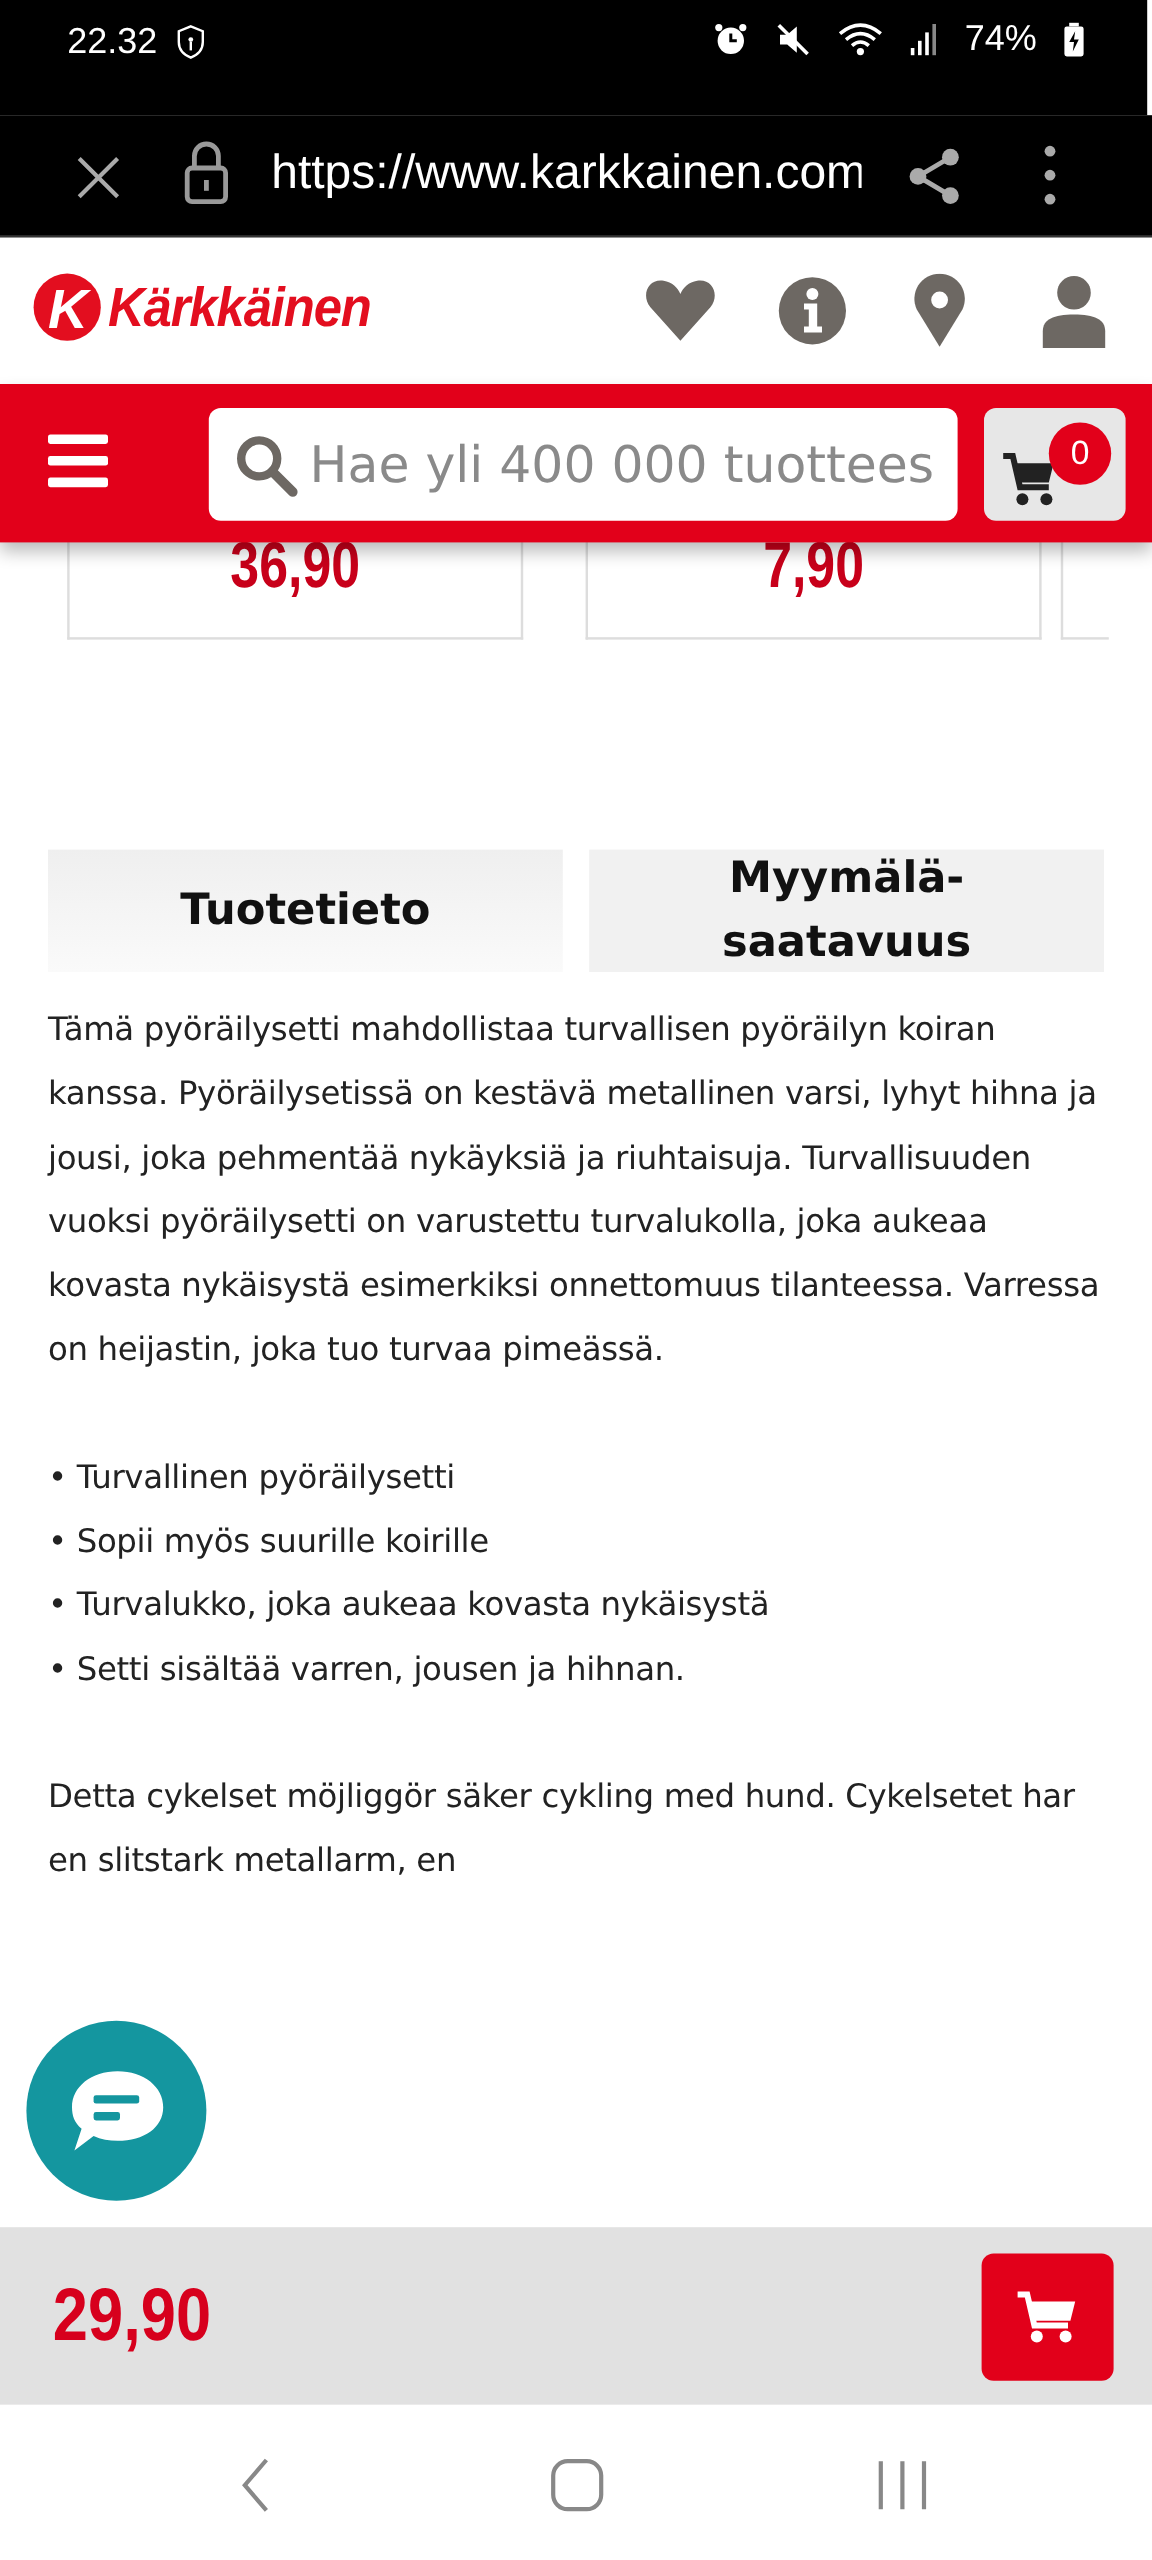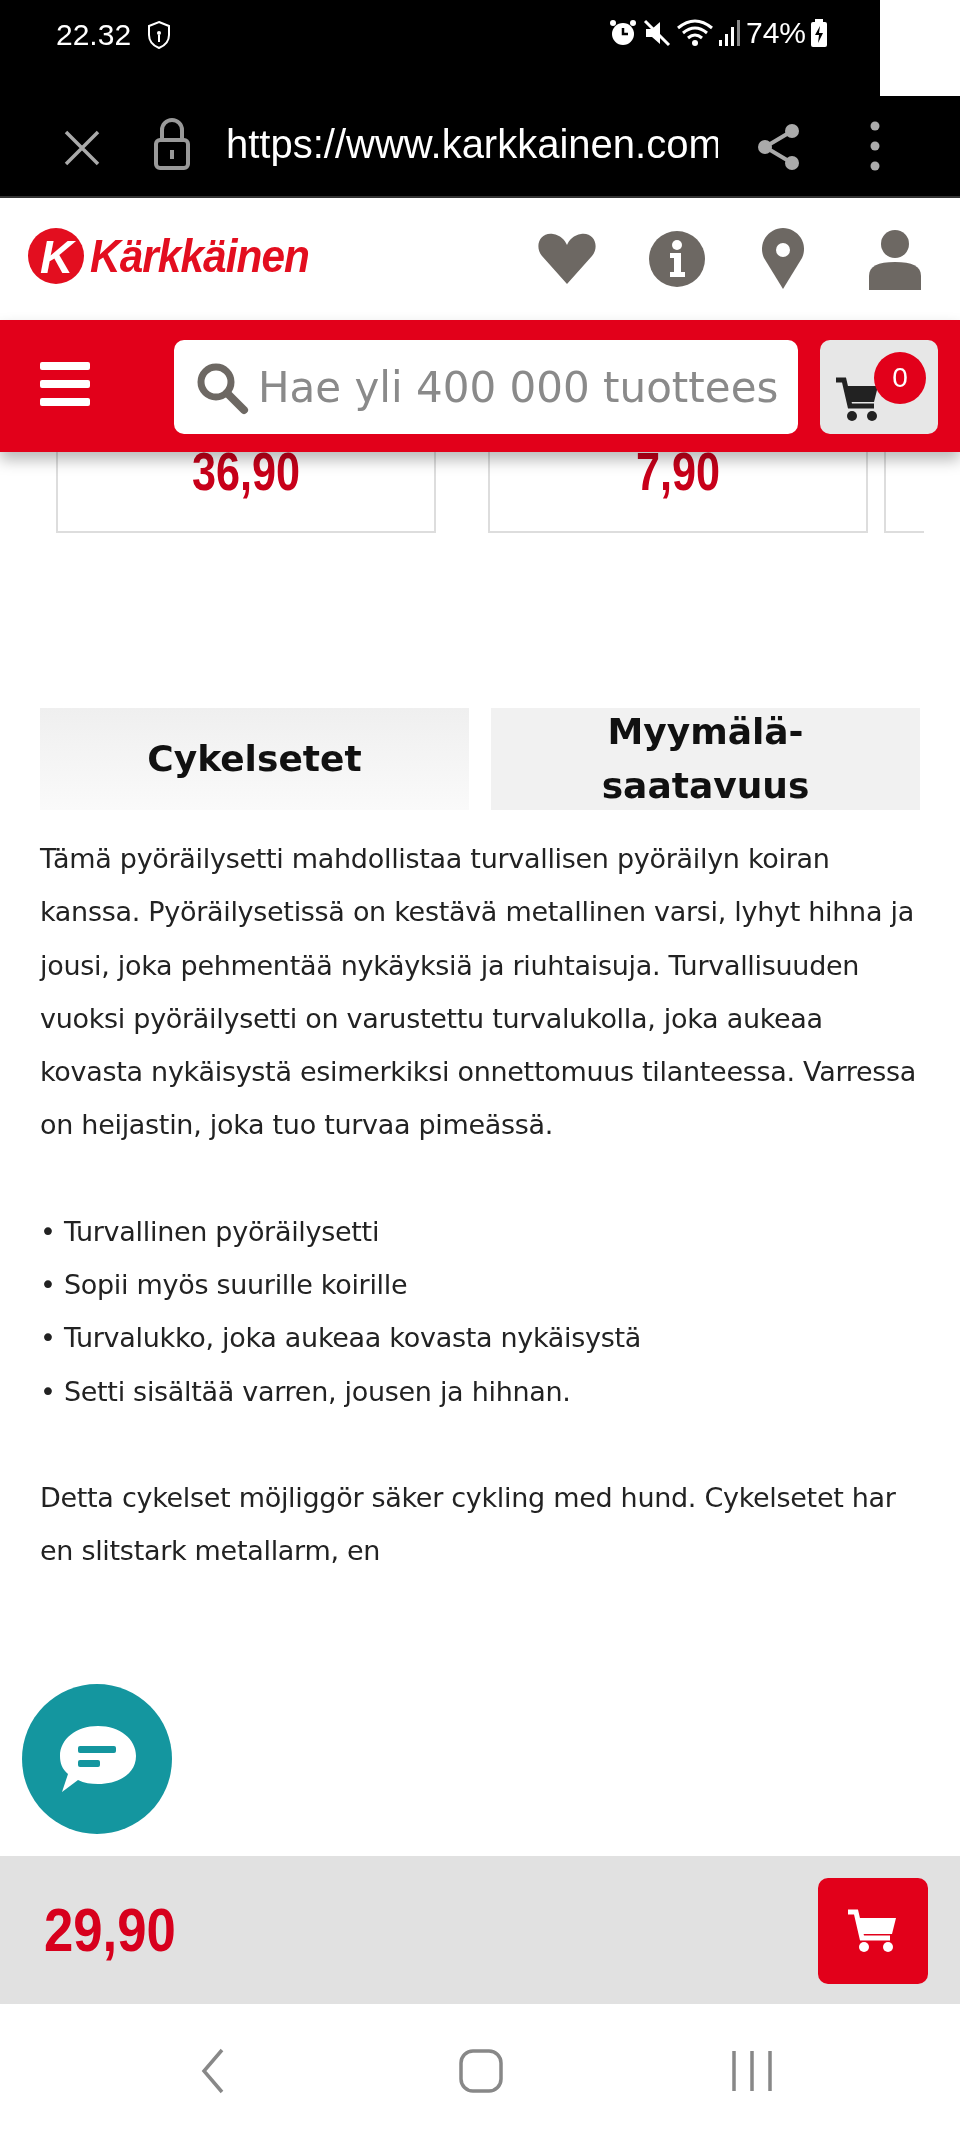--- a/index.html
+++ b/index.html
@@ -1,22 +1,22 @@
 <!DOCTYPE html>
 <html><head>
 <meta charset="utf-8">
 <style>
   * { box-sizing: border-box; margin: 0; padding: 0; }
   html, body { width: 960px; height: 2133px; overflow: hidden; background: #fff; font-family: "DejaVu Sans", sans-serif; }
 
   
-  .status-bar { position: absolute; top: 0; left: 0; width: 880px; height: 96px; background: #000; color: #fff; }
+  .status-bar { position: absolute; top: 0; left: 0; width: 956px; height: 96px; background: #000; color: #fff; }
   .status-time { position: absolute; left: 56px; top: 18px; font-size: 30px; font-family: "Liberation Sans", sans-serif; }
   .status-shield { position: absolute; left: 146px; top: 20px; width: 26px; height: 30px; }
-  .status-right { position: absolute; right: 52px; top: 16px; display: flex; align-items: center; gap: 4px; font-size: 30px; font-family: "Liberation Sans", sans-serif; }
+  .status-right { position: absolute; right: 52px; top: 16px; display: flex; align-items: center; gap: 22px; font-size: 30px; font-family: "Liberation Sans", sans-serif; }
   .status-right svg { display: block; }
 
   
   .url-bar { position: absolute; top: 96px; left: 0; width: 960px; height: 102px; background: #000; border-bottom: 2px solid #333; }
   .url-close { position: absolute; left: 62px; top: 32px; width: 40px; height: 40px; }
   .url-lock { position: absolute; left: 152px; top: 20px; width: 40px; height: 56px; }
   .url-text { position: absolute; left: 226px; top: 20px; width: 492px; height: 56px; overflow: hidden; white-space: nowrap; color: #fff; font-size: 40px; line-height: 56px; font-family: "Liberation Sans", sans-serif; }
   .url-share { position: absolute; left: 756px; top: 26px; width: 46px; height: 50px; }
   .url-menu { position: absolute; left: 860px; top: 22px; width: 30px; height: 56px; }
 
@@ -185,21 +185,21 @@
         <path d="M12 10 H44 L40 26 H16 Z" fill="#222"></path>
         <circle cx="18" cy="40" r="5" fill="#222"></circle>
         <circle cx="38" cy="40" r="5" fill="#222"></circle>
       </svg>
     <div class="cart-badge">0</div>
   </div>
 </div>
 
 <div class="tabs">
   <div class="tab active">
-      <span style="white-space:pre-line">Cykelsetet</span>
+      <span style="white-space:pre-line">Tuotetieto</span>
     </div>
   <div class="tab">
       <span style="white-space:pre-line">Myymälä-
 saatavuus</span>
     </div>
 </div>
 
 <div class="desc">
   <p>Tämä pyöräilysetti mahdollistaa turvallisen pyöräilyn koiran kanssa. Pyöräilysetissä on kestävä metallinen varsi, lyhyt hihna ja jousi, joka pehmentää nykäyksiä ja riuhtaisuja. Turvallisuuden vuoksi pyöräilysetti on varustettu turvalukolla, joka aukeaa kovasta nykäisystä esimerkiksi onnettomuus tilanteessa. Varressa on heijastin, joka tuo turvaa pimeässä.</p>
   <div class="gap"></div>

